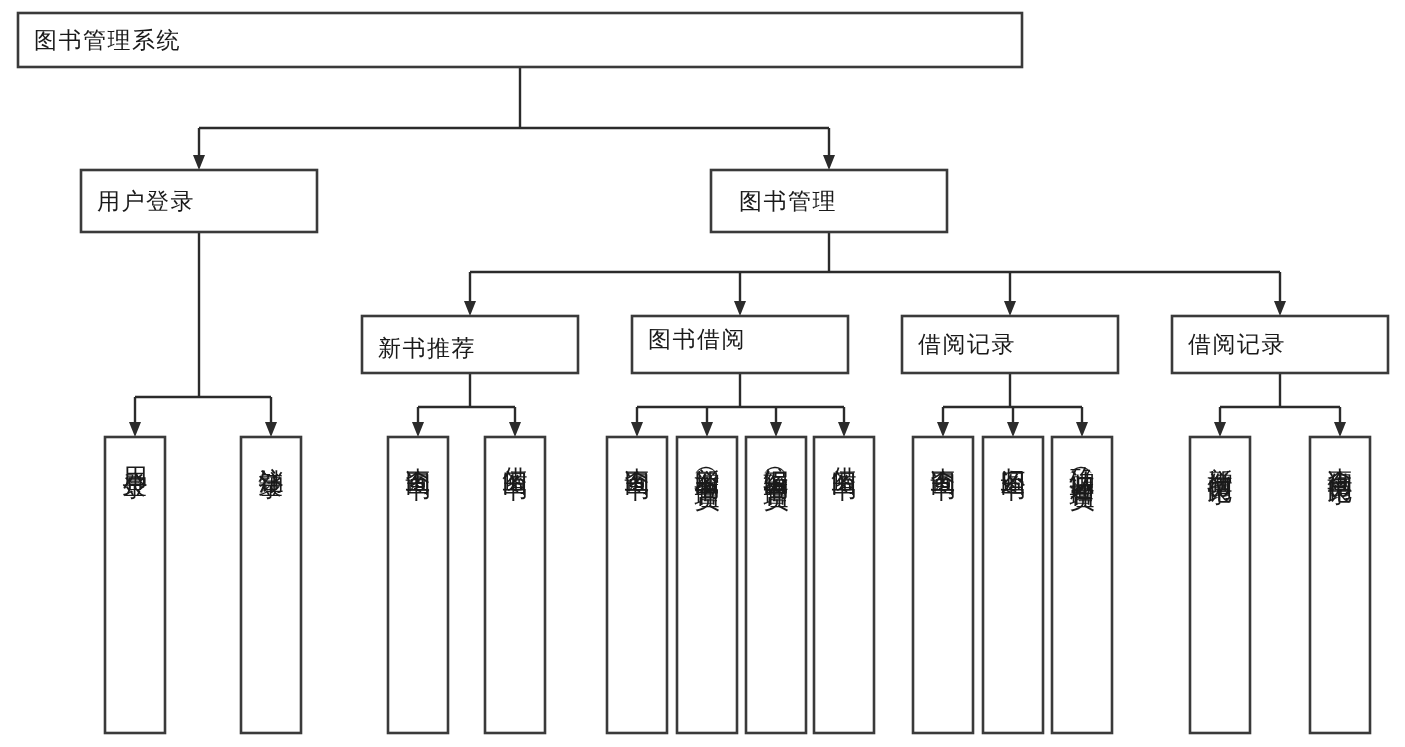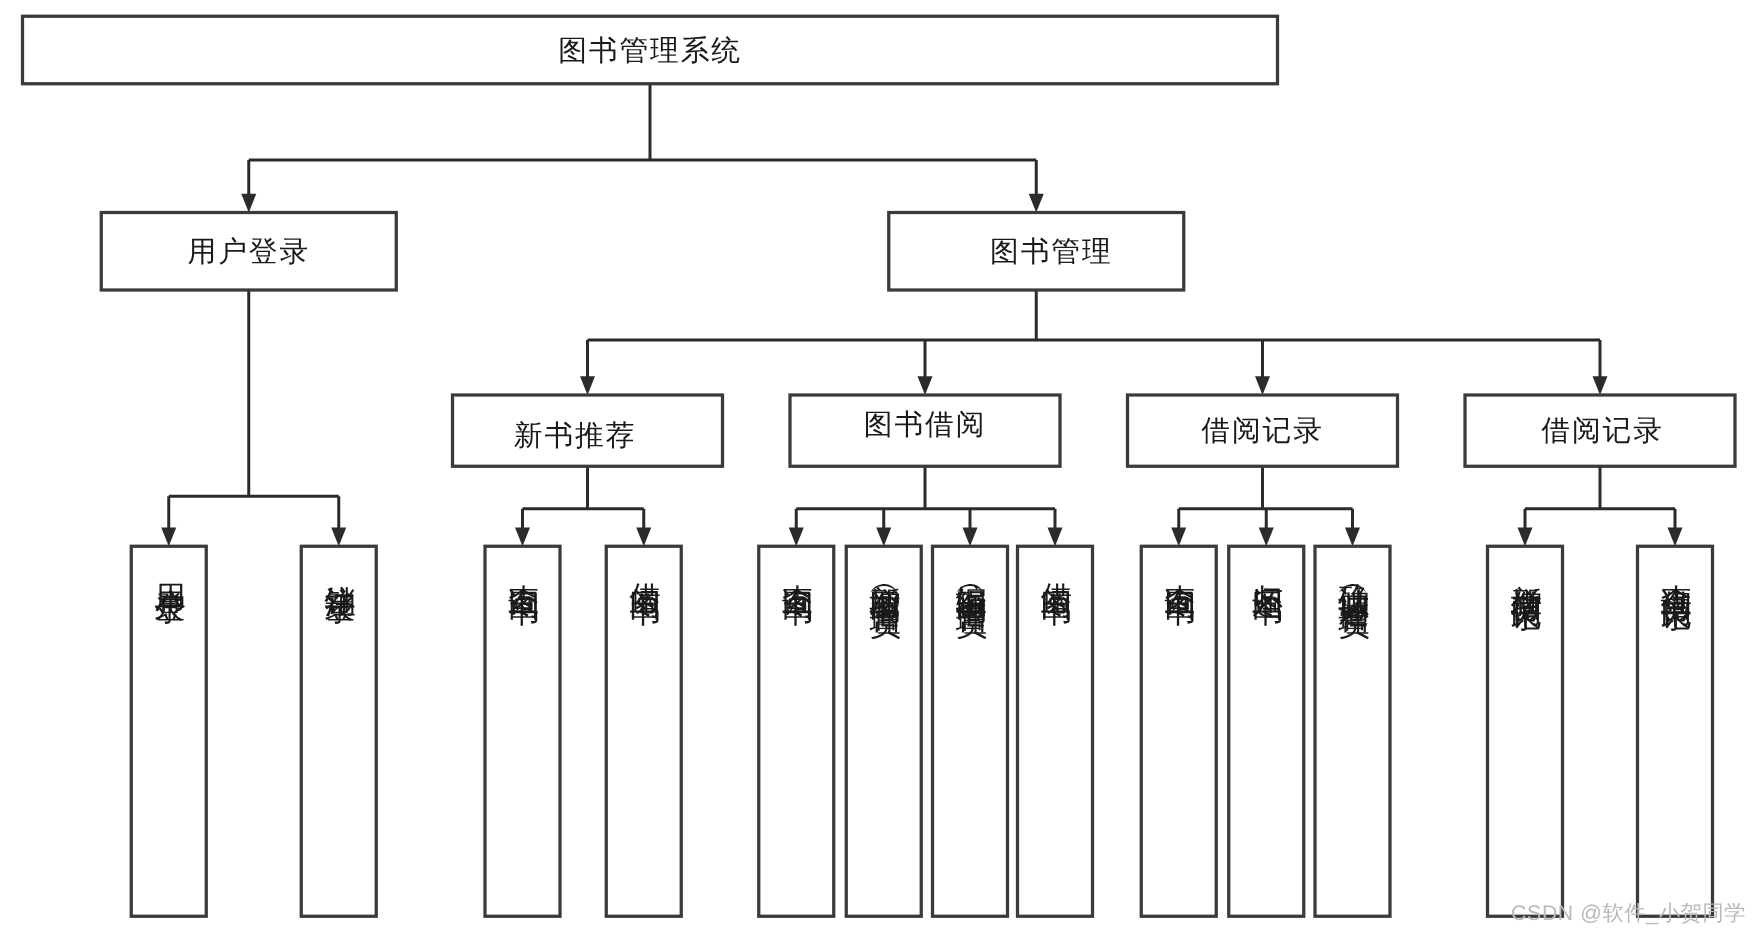--- a/index.html
+++ b/index.html
@@ -45,22 +45,23 @@
     font-size: 25px;
     line-height: 1;
     letter-spacing: 3px;
     color: #1a1a1a;
     white-space: nowrap;
   }
   .top-label-box {
     position: absolute;
     display: flex;
     align-items: center;
-    justify-content: center;
+    justify-content: flex-start;
     pointer-events: none;
+    padding-left: 16px;
   }
   .top-label-text {
     font-family: "Liberation Sans", "DejaVu Sans", sans-serif;
     font-size: 23px;
     letter-spacing: 1.5px;
     color: #1a1a1a;
     white-space: nowrap;
   }
   .connector {
     stroke: #2b2b2b;
@@ -227,15 +228,14 @@
         <span class="leaf-label-text">确认归还（管理员）</span>
       </div>
       <div class="leaf-label-box" style="left: 1190px; top: 447px; width: 60px; height: 276px;">
         <span class="leaf-label-text">新增借阅记录</span>
       </div>
       <div class="leaf-label-box" style="left: 1310px; top: 447px; width: 60px; height: 276px;">
         <span class="leaf-label-text">查询借阅记录</span>
       </div>
     </div>
 
-  <div class="watermark">CSDN @软件_小贺同学</div>
 
 </div>
 
 </body></html>

